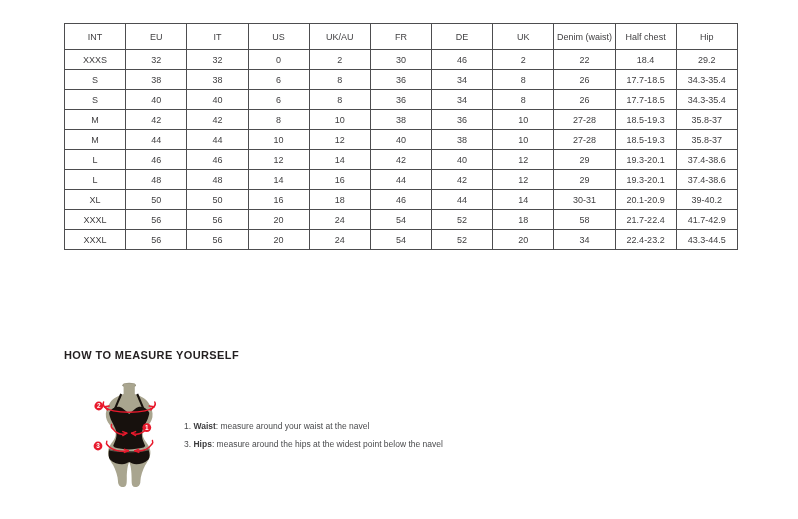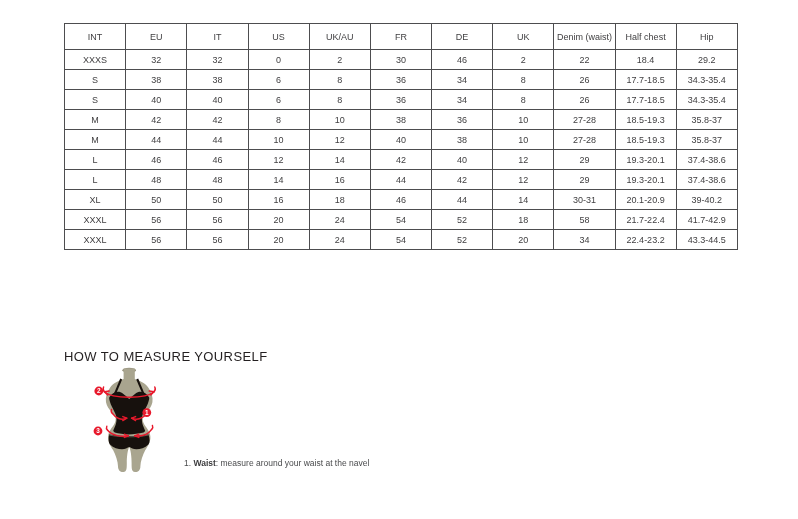--- a/index.html
+++ b/index.html
@@ -30,27 +30,27 @@
     padding: 0 2px;
     white-space: nowrap;
     overflow: hidden;
   }
   .size-table th { height: 26px; text-align: center; }
   .size-table td { height: 20px; }
 
   
   .measure { position: absolute; left: 64px; top: 349px; width: 560px; }
   .measure-title {
-    font-size: 13px;
-    font-weight: 400;
+    font-size: 11px;
+    font-weight: 700;
     letter-spacing: 0.4px;
     color: #231f20;
     margin: 0;
   }
-  .measure-content { display: flex; align-items: flex-end; margin-top: 3px; }
+  .measure-content { display: flex; align-items: center; margin-top: 21px; }
   .figure-wrap { margin-left: 22px; width: 88px; flex: 0 0 auto; }
   .figure-wrap svg { display: block; width: 88px; height: 108px; }
   ol.steps {
     list-style: none;
     margin: 5px 0 0 10px; padding: 0;
     font-size: 8.5px;
     color: #4a4b4d;
   }
   ol.steps li { margin-bottom: 6.5px; line-height: 1.25; }
   ol.steps li b { color: #3c3c3e; }
@@ -312,17 +312,18 @@
             <g>
               <circle cx="15" cy="80" r="5.5" fill="#e8192c"></circle>
               <text x="15" y="83">3</text>
             </g>
           </g>
         </svg>
       </div>
 
       <ol class="steps">
           <li>1. <b>Waist</b>: measure around your waist at the navel</li>
+          <li>3. <b>Hips</b>: measure around the hips at the widest point below the navel</li>
         </ol>
     </div>
   </div>
 
 </div>
 
 </body></html>

